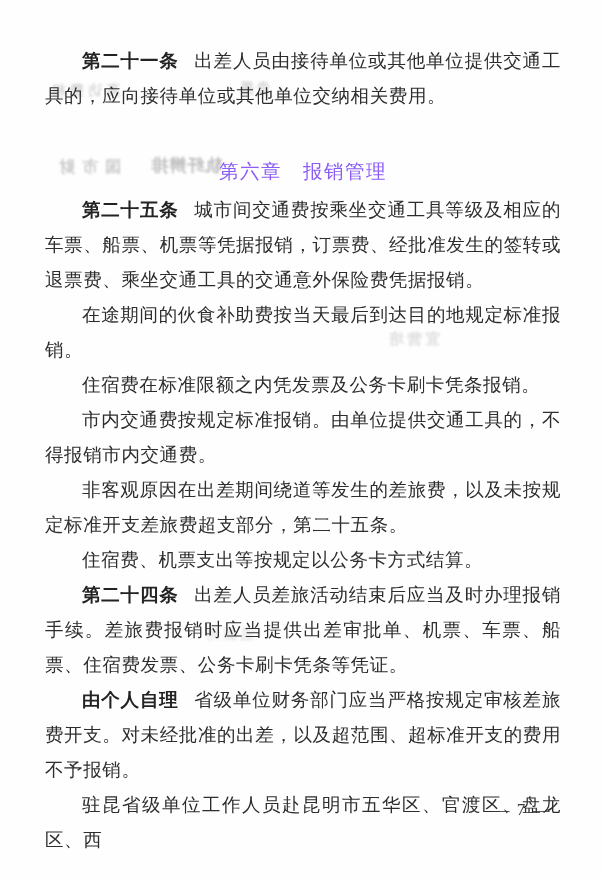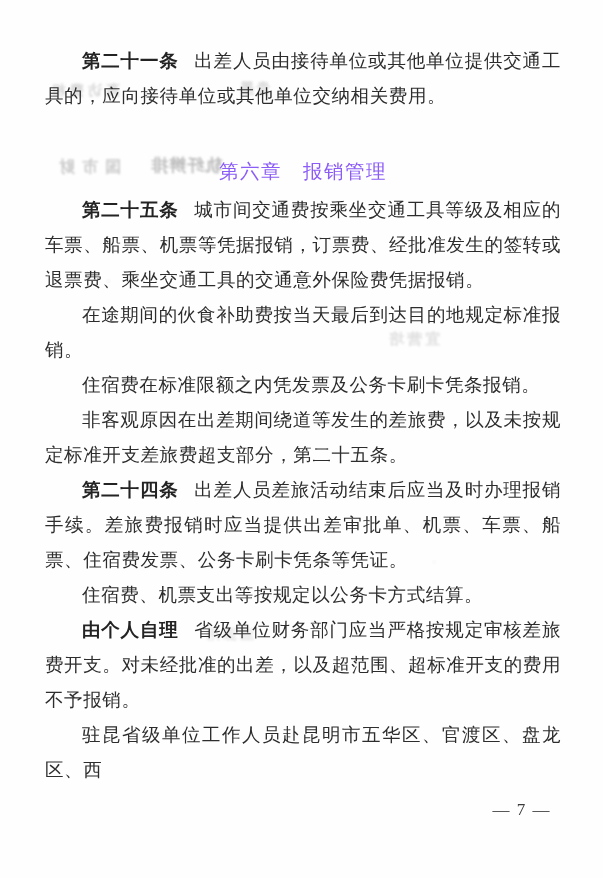--- a/index.html
+++ b/index.html
@@ -99,26 +99,27 @@
 
     <h2 class="chapter">第六章　报销管理</h2>
 
 
     <p class="para"><span class="lead">第二十五条</span><span>城市间交通费按乘坐交通工具等级及相应的车票、船票、机票等凭据报销，订票费、经批准发生的签转或退票费、乘坐交通工具的交通意外保险费凭据报销。</span></p>
 
     <p class="para"><span>在途期间的伙食补助费按当天最后到达目的地规定标准报销。</span></p>
 
     <p class="para"><span>住宿费在标准限额之内凭发票及公务卡刷卡凭条报销。</span></p>
 
+    <p class="para"><span>市内交通费按规定标准报销。由单位提供交通工具的，不得报销市内交通费。</span></p>
 
     <p class="para"><span>非客观原因在出差期间绕道等发生的差旅费，以及未按规定标准开支差旅费超支部分，第二十五条。</span></p>
 
+    <p class="para"><span>住宿费、机票支出等按规定以公务卡方式结算。</span></p>
+
     <p class="para"><span class="lead">第二十四条</span><span>出差人员差旅活动结束后应当及时办理报销手续。差旅费报销时应当提供出差审批单、机票、车票、船票、住宿费发票、公务卡刷卡凭条等凭证。</span></p>
-
-    <p class="para"><span>住宿费、机票支出等按规定以公务卡方式结算。</span></p>
 
     <p class="para"><span class="lead">由个人自理</span><span>省级单位财务部门应当严格按规定审核差旅费开支。对未经批准的出差，以及超范围、超标准开支的费用不予报销。</span></p>
 
     <p class="para"><span>驻昆省级单位工作人员赴昆明市五华区、官渡区、盘龙区、西</span></p>
 
   </div>
 
   <div class="pagenum">— 7 —</div>
 
 </div>

